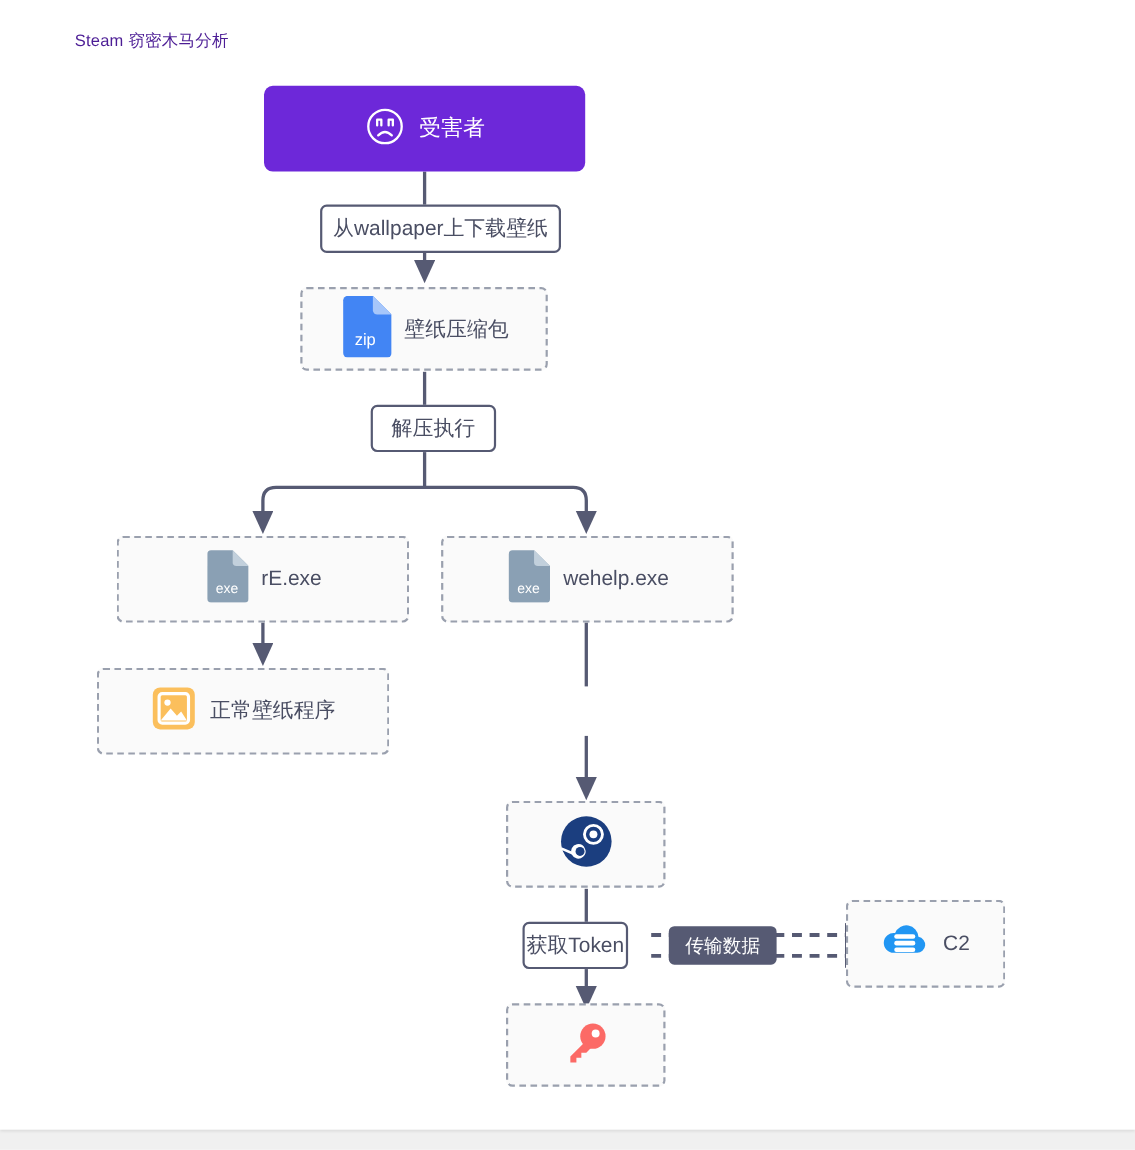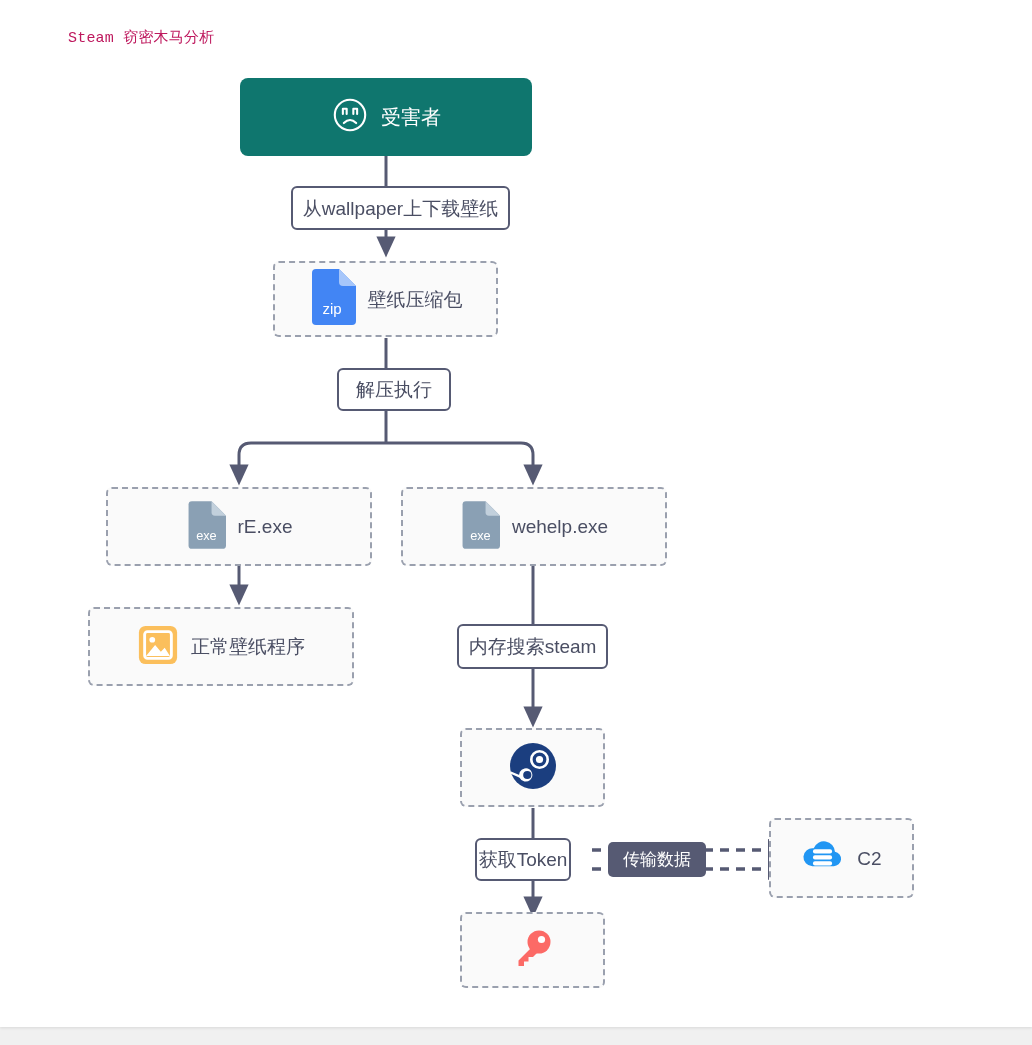--- a/index.html
+++ b/index.html
@@ -19,40 +19,39 @@
     height: 1027px;
     background: #ffffff;
     box-shadow: 0 1px 3px rgba(0,0,0,0.10);
     overflow: hidden;
   }
   .diagram-title {
     position: absolute;
     left: 68px;
     top: 28px;
     font-size: 15px;
-    color: #be185d;
+    color: #4c1d95;
     letter-spacing: 0.2px;
     white-space: nowrap;
-    font-family: Liberation Mono, monospace;
   }
   
   .node {
     position: absolute;
     box-sizing: border-box;
     display: flex;
     align-items: center;
     justify-content: center;
     border-radius: 6px;
   }
   .node-dashed {
     background: #fafafa;
     border: 2px dashed #9aa0ae;
   }
   .node-solid-dark {
-    background: #0f766e;
+    background: #6d28d9;
     border-radius: 8px;
   }
   .node-label-box {
     background: #ffffff;
     border: 2px solid #565a73;
     border-radius: 6px;
   }
   .node-filled-dark {
     background: #565a73;
     border-radius: 5px;
@@ -211,23 +210,20 @@
           <rect x="2" y="2" width="40" height="40" rx="7" fill="#fbbf5c"></rect>
           <rect x="8" y="8" width="28" height="28" rx="3" fill="none" stroke="#ffffff" stroke-width="3"></rect>
           <circle cx="16" cy="16.5" r="3" fill="#ffffff"></circle>
           <path d="M9.5,33.5 L19,22 L25,29 L29,25 L34.5,33.5 z" fill="#ffffff"></path>
         </svg>
       </span>
       <span class="node-text">正常壁纸程序</span>
     </div>
   </div>
 
-  <div class="node node-label-box" style="left:457px; top:624px; width:151px; height:45px;">
-    <span class="node-text-box">内存搜索steam</span>
-  </div>
 
   <div class="node node-dashed" style="left:460px; top:728px; width:145px; height:79px;">
     <span class="icon">
       <svg width="50" height="50" viewBox="0 0 50 50">
         <circle cx="25" cy="25" r="23" fill="#1b3e7f"></circle>
         <circle cx="31.5" cy="18.5" r="8.2" fill="none" stroke="#ffffff" stroke-width="2.6"></circle>
         <circle cx="31.5" cy="18.5" r="3.6" fill="#ffffff"></circle>
         <path d="M16.5,27.5 a6.6,6.6 0 1 0 5.6,11.4 a6.6,6.6 0 0 0 -5.6,-11.4 z" fill="#ffffff"></path>
         <path d="M2.6,31.5 L15,36.8" stroke="#ffffff" stroke-width="2.4" fill="none"></path>
         <circle cx="19.3" cy="34" r="4.1" fill="#1b3e7f"></circle>

